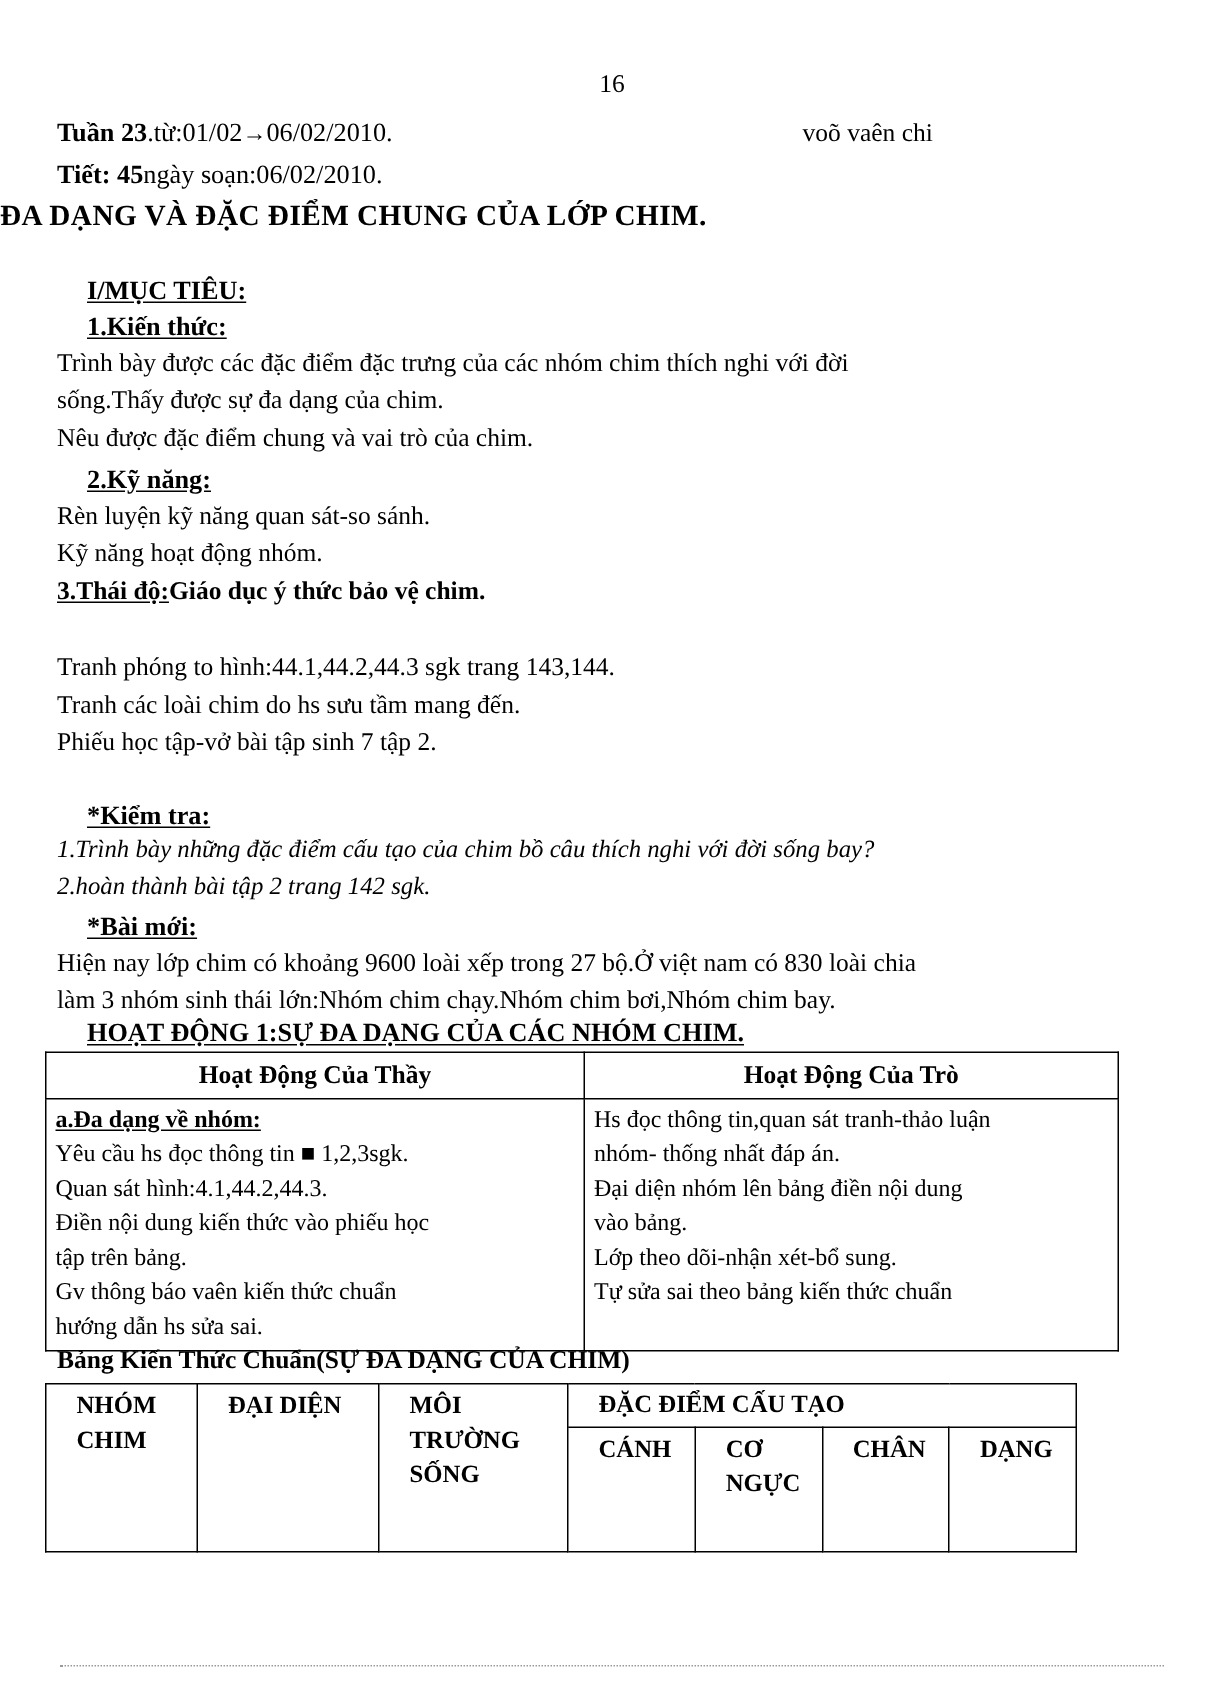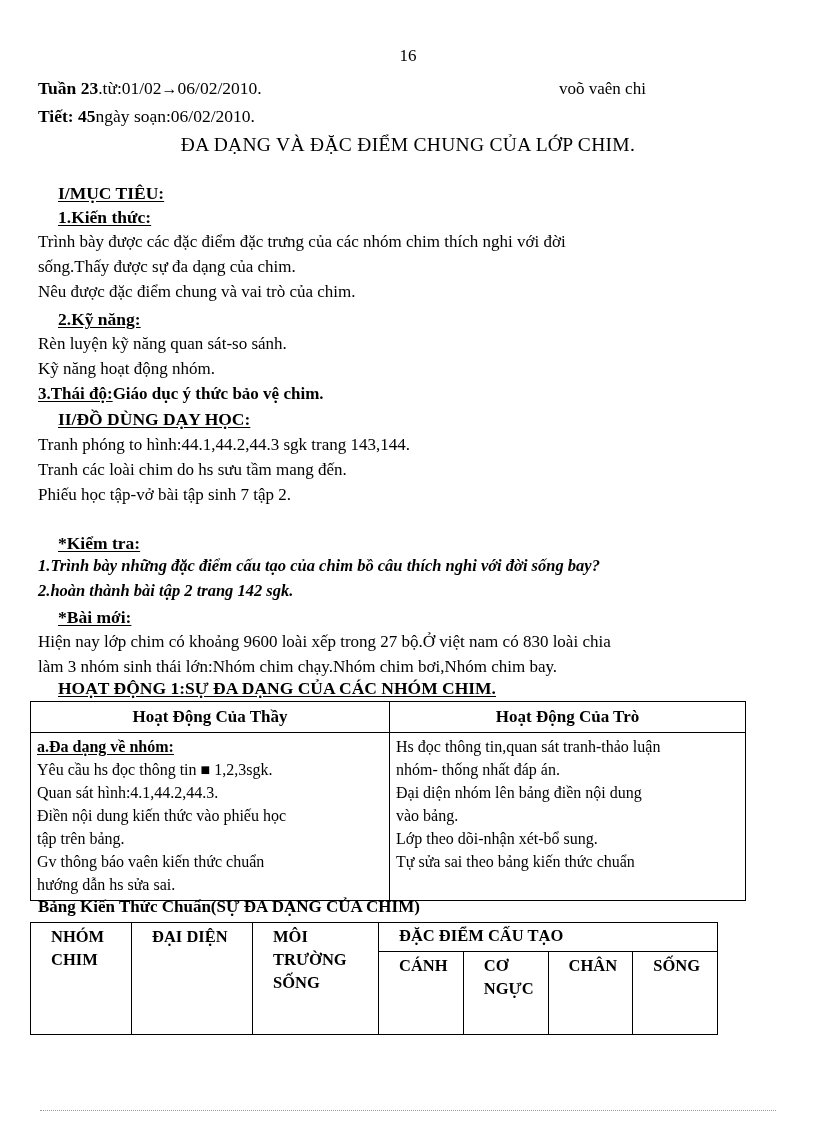--- a/index.html
+++ b/index.html
@@ -39,48 +39,48 @@
     width: 700px;
     font-size: 17.5px;
     line-height: 21px;
     white-space: nowrap;
   }
   .hdr-row.r1 { top: 78px; }
   .hdr-row.r2 { top: 106px; }
   .hdr-left { display: inline-block; }
   .hdr-right {
     position: absolute;
-    left: 521px;
+    left: 497px;
     top: 0;
     font-size: 17px;
   }
   .b { font-weight: bold; }
   .arrow { font-size: 16px; }
 
   
   .doc-title {
     position: absolute;
     left: 0; top: 133px;
     width: 816px;
-    text-align: center;
+    text-align: left;
     font-size: 19.5px;
-    font-weight: normal;
+    font-weight: bold;
     letter-spacing: 0.3px;
     line-height: 24px;
   }
 
   
   .line {
     position: absolute;
     left: 38px;
     font-size: 17px;
     line-height: 20px;
     white-space: nowrap;
   }
-  .line.italic { font-style: italic; font-weight: bold; }
+  .line.italic { font-style: italic; font-weight: normal; }
 
   .seg-underline-bold {
     font-weight: bold;
     text-decoration: underline;
     text-underline-offset: 2px;
   }
   .seg-plain { font-weight: bold; text-decoration: none; }
 
   
   .heading {
@@ -193,21 +193,20 @@
   <div class="line" style="top:232px">Trình bày được các đặc điểm đặc trưng của các nhóm chim thích nghi với đời</div>
   <div class="line" style="top:282px">Nêu được đặc điểm chung và vai trò của chim.</div>
   <div class="line" style="top:257px">sống.Thấy được sự đa dạng của chim.</div>
 
   <div class="heading" style="top:309px">2.Kỹ năng:</div>
   <div class="line" style="top:334px">Rèn luyện kỹ năng quan sát-so sánh.</div>
   <div class="line" style="top:359px">Kỹ năng hoạt động nhóm.</div>
 
   <div class="line" style="top:384px"><span class="seg-underline-bold">3.Thái độ:</span><span class="seg-plain">Giáo dục ý thức bảo vệ chim.</span></div>
 
-  <div class="heading" style="top:409px">II/ĐỒ DÙNG DẠY HỌC:</div>
   <div class="line" style="top:435px">Tranh phóng to hình:44.1,44.2,44.3 sgk trang 143,144.</div>
   <div class="line" style="top:460px">Tranh các loài chim do hs sưu tầm mang đến.</div>
   <div class="line" style="top:485px">Phiếu học tập-vở bài tập sinh 7 tập 2.</div>
 
   <div class="heading" style="top:533px">*Kiểm tra:</div>
   <div class="line italic" style="top:556px;font-size:16.5px">1.Trình bày những đặc điểm cấu tạo của chim bồ câu thích nghi với đời sống bay?</div>
   <div class="line italic" style="top:581px;font-size:16.5px">2.hoàn thành bài tập 2 trang 142 sgk.</div>
   <div class="heading" style="top:607px">*Bài mới:</div>
   <div class="line" style="top:632px">Hiện nay lớp chim có khoảng 9600 loài xếp trong 27 bộ.Ở việt nam có 830 loài chia</div>
   <div class="line" style="top:657px">làm 3 nhóm sinh thái lớn:Nhóm chim chạy.Nhóm chim bơi,Nhóm chim bay.</div>
@@ -248,20 +247,20 @@
         <tr>
       <td rowspan="2" style="width:75px">NHÓM CHIM</td>
       <td rowspan="2" style="width:95px">ĐẠI DIỆN</td>
       <td rowspan="2" style="width:100px">MÔI TRƯỜNG SỐNG</td>
       <td colspan="4" class="span-head">ĐẶC ĐIỂM CẤU TẠO</td>
     </tr>
     <tr>
       <td class="tall" style="width:90px">CÁNH</td>
       <td class="tall" style="width:127px">CƠ NGỰC</td>
       <td class="tall" style="width:98px">CHÂN</td>
-      <td class="tall" style="width:103px">SỐNG</td>
+      <td class="tall" style="width:103px">DẠNG</td>
     </tr>
   </tbody>
     </table>
 
   <div class="footer-rule"></div>
 
 </div>
 
 </body></html>

